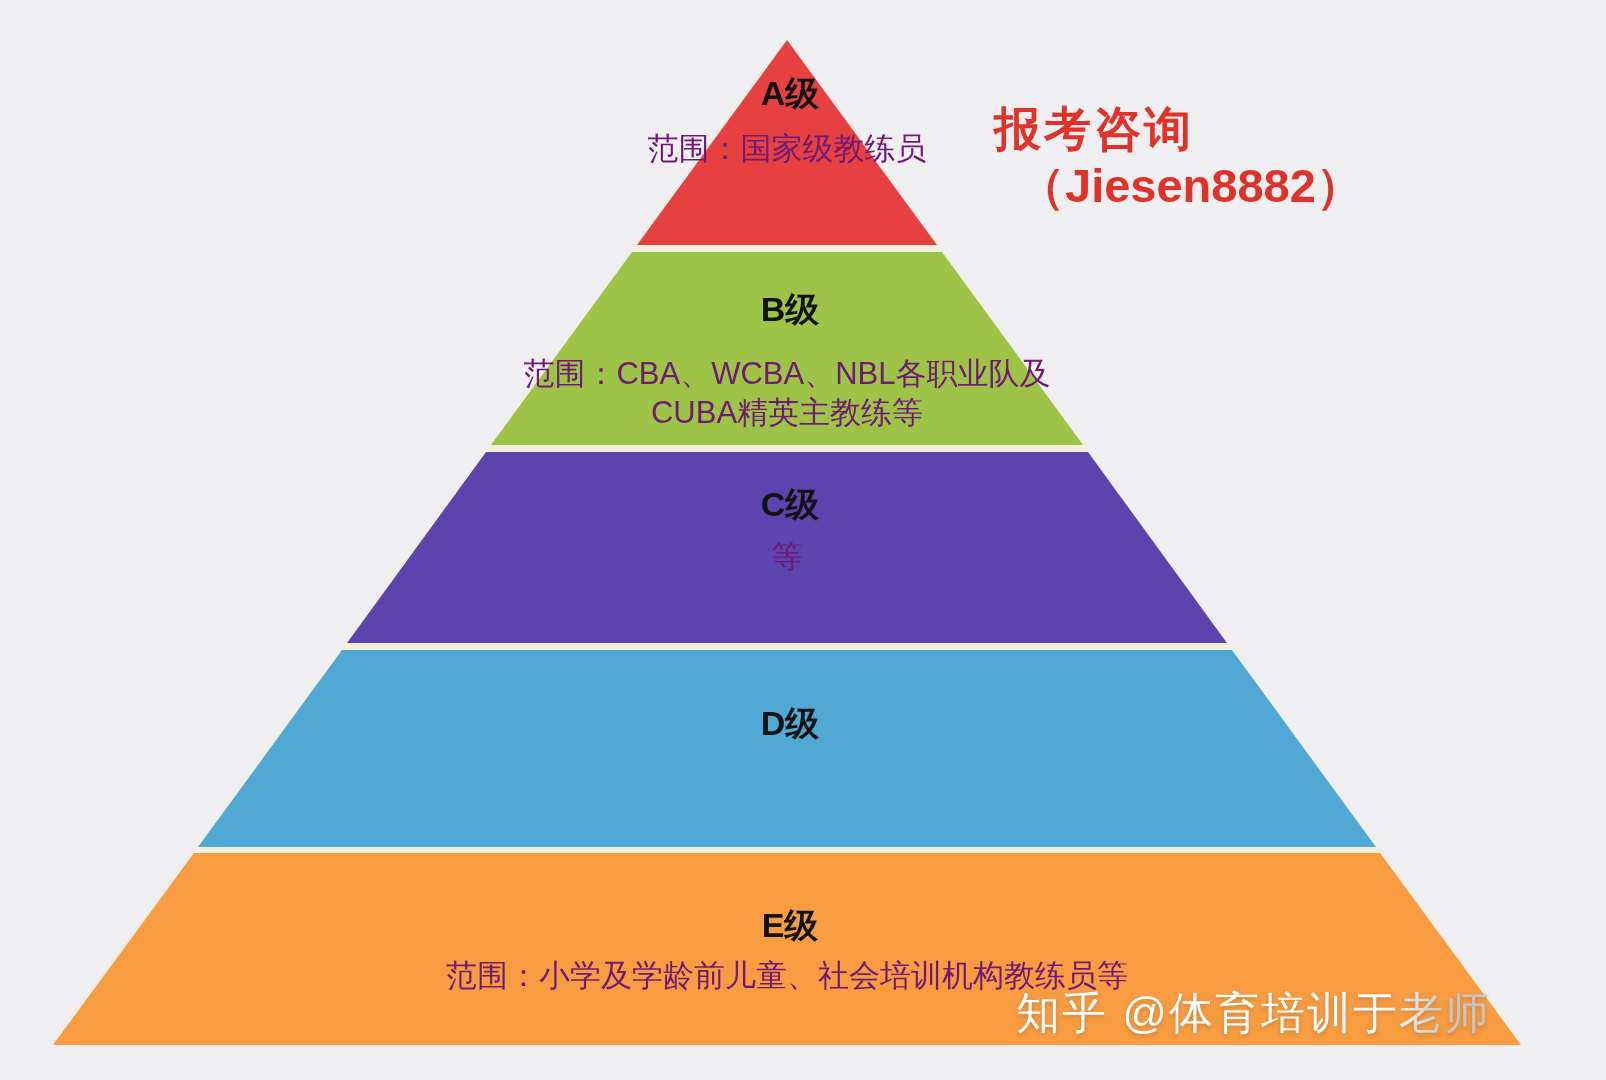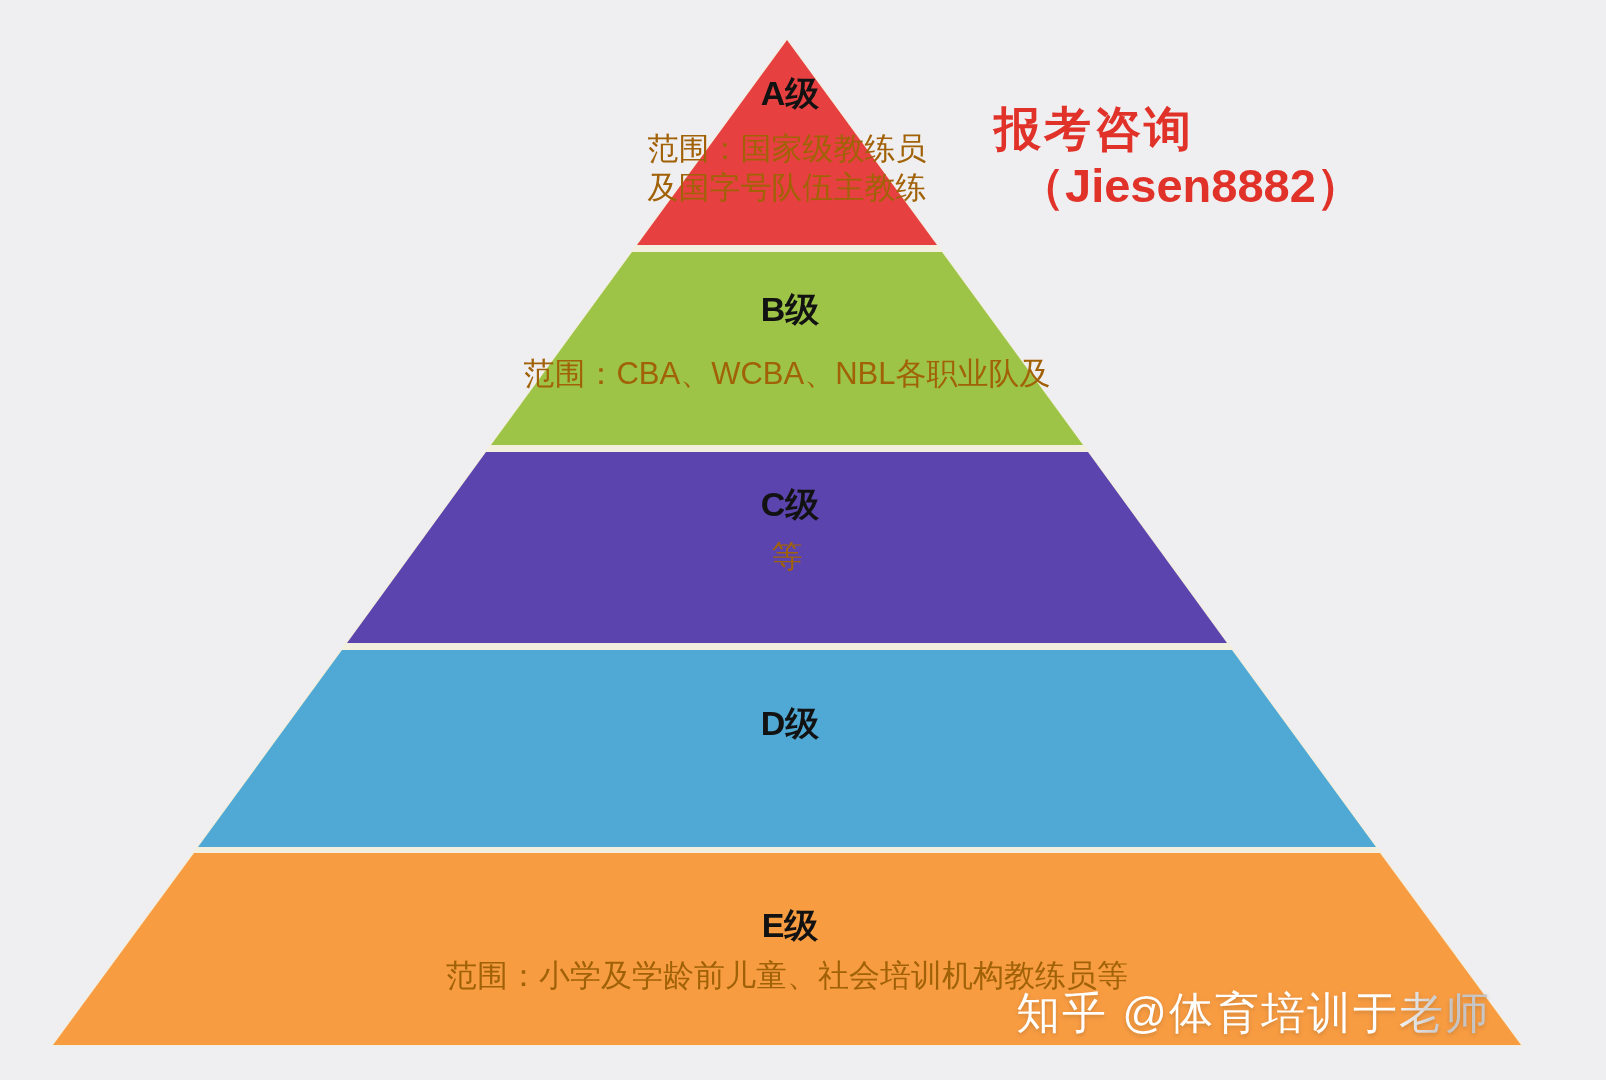--- a/index.html
+++ b/index.html
@@ -41,21 +41,21 @@
     font-weight: bold;
     color: #121212;
     white-space: nowrap;
   }
   .lvl-desc {
     position: absolute;
     left: 787px;
     transform: translateX(-50%);
     font-size: 31px;
     line-height: 39px;
-    color: #a16207;
+    color: #701a75;
     text-align: center;
     white-space: nowrap;
   }
   .a-label { top: 71px; }
   .a-desc  { top: 129px; }
   .b-label { top: 287px; }
   .b-desc  { top: 354px; }
   .c-label { top: 482px; }
   .c-desc  { top: 537px; }
   .d-label { top: 701px; }
@@ -98,26 +98,26 @@
 
   <div class="band band-a" style="background-color: rgb(230, 65, 64);"></div>
   <div class="band band-b" style="background-color: rgb(157, 196, 71);"></div>
   <div class="band band-c" style="background-color: rgb(91, 68, 174);"></div>
   <div class="band band-d" style="background-color: rgb(79, 169, 212);"></div>
   <div class="band band-e" style="background-color: rgb(248, 156, 66);"></div>
 
   <div class="lvl-label a-label">A级</div>
   <div class="lvl-desc a-desc">
     <div>范围：国家级教练员</div>
-    <div>及国字号队伍主教练</div>
   </div>
 
   <div class="lvl-label b-label">B级</div>
   <div class="lvl-desc b-desc">
     <div>范围：CBA、WCBA、NBL各职业队及</div>
+    <div>CUBA精英主教练等</div>
   </div>
 
   <div class="lvl-label c-label">C级</div>
   <div class="lvl-desc c-desc">
     <div>等</div>
   </div>
 
   <div class="lvl-label d-label">D级</div>
 
   <div class="lvl-label e-label">E级</div>

